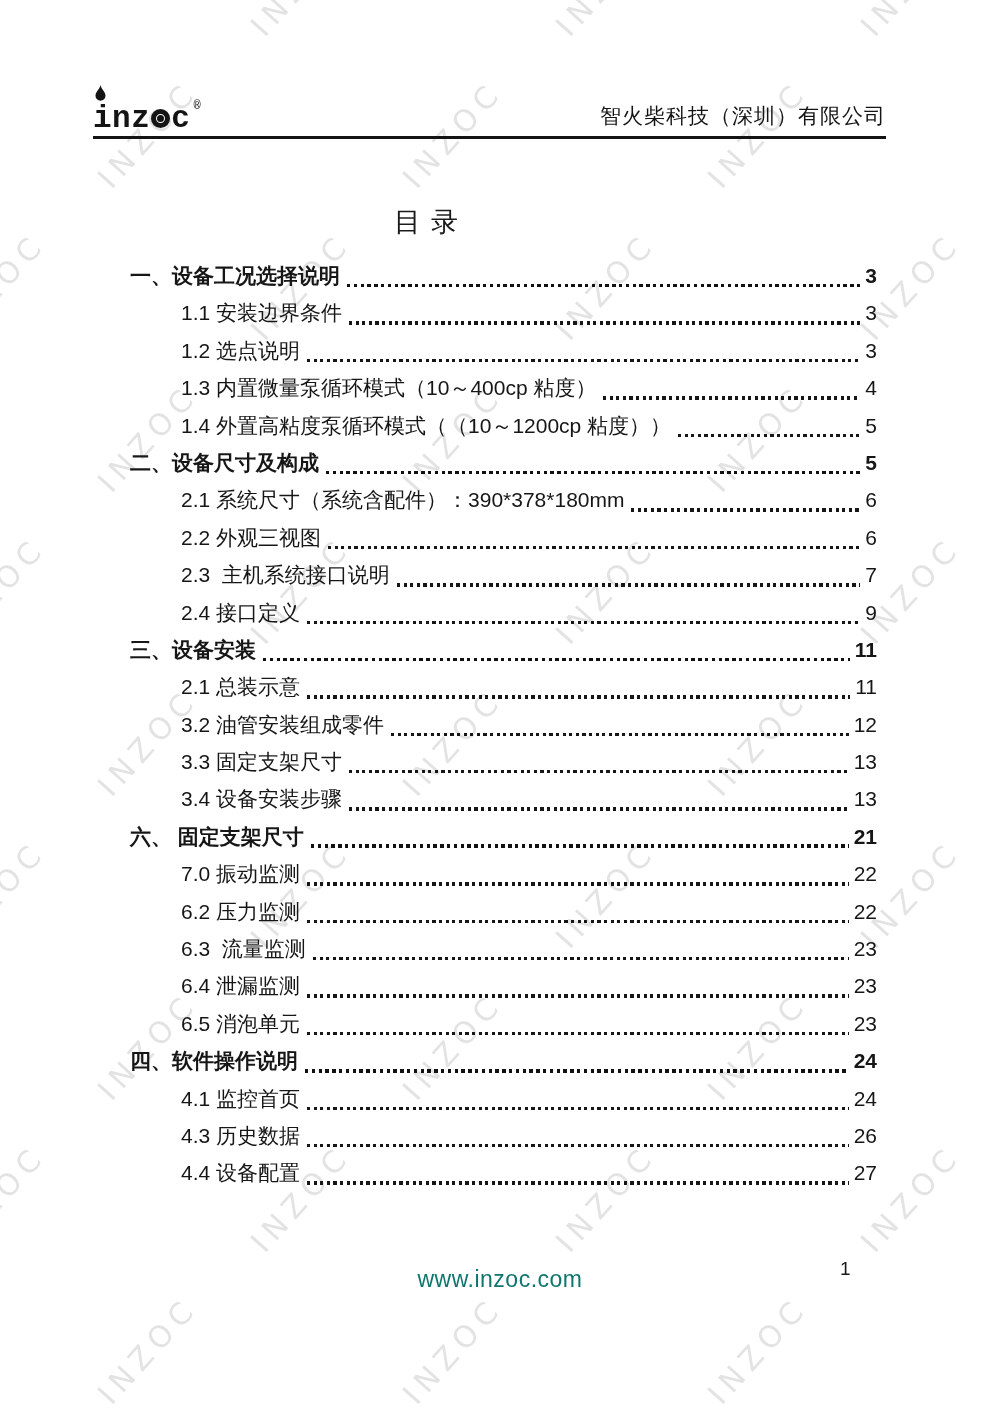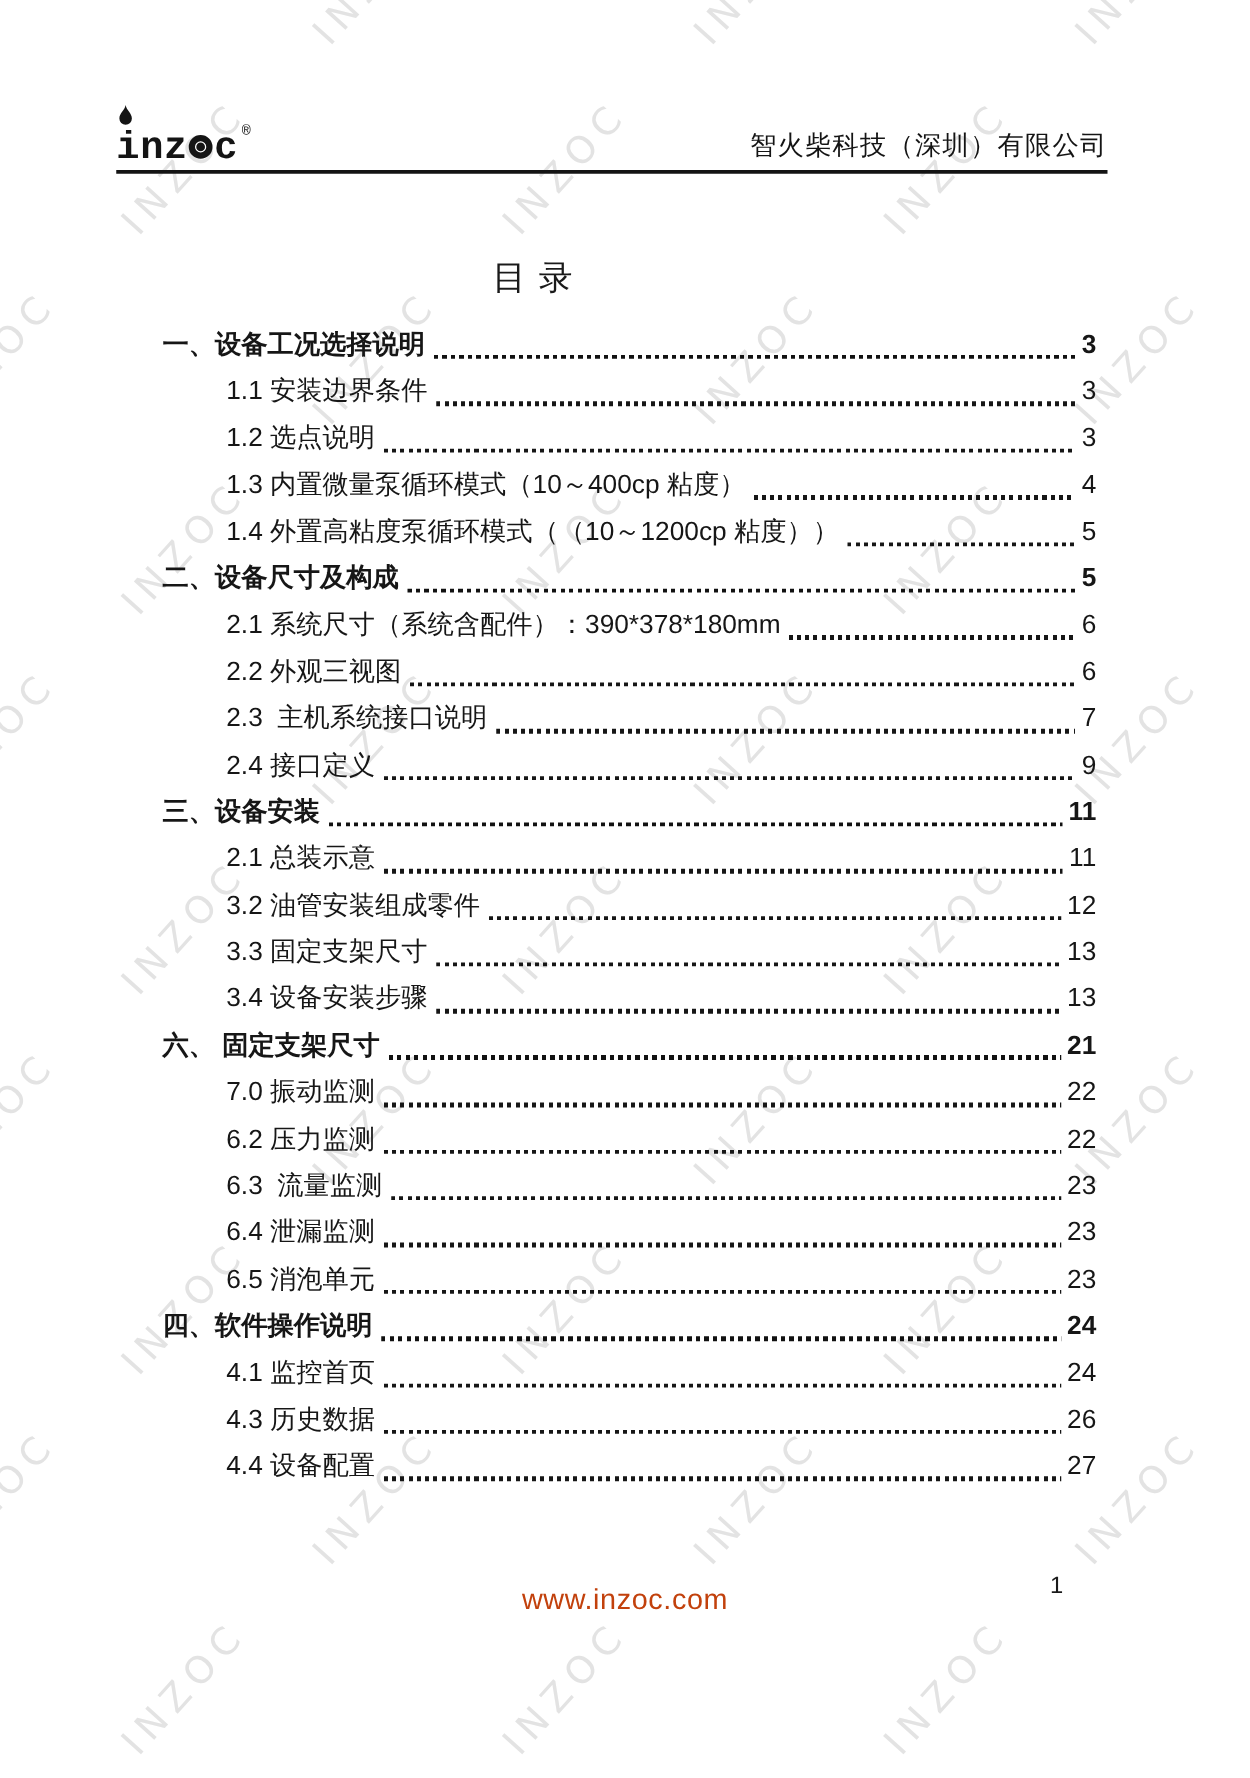--- a/index.html
+++ b/index.html
@@ -168,21 +168,21 @@
   
   .footer-site {
     position: absolute;
     z-index: 2;
     left: 0;
     width: 1000px;
     top: 1266px;
     text-align: center;
     font-size: 23px;
     letter-spacing: 0.5px;
-    color: #c2410c;
+    color: #0f766e;
   }
   .footer-page {
     position: absolute;
     z-index: 2;
     left: 840px;
     top: 1258px;
     font-size: 19px;
     color: #1a1a1a;
   }
 </style>

